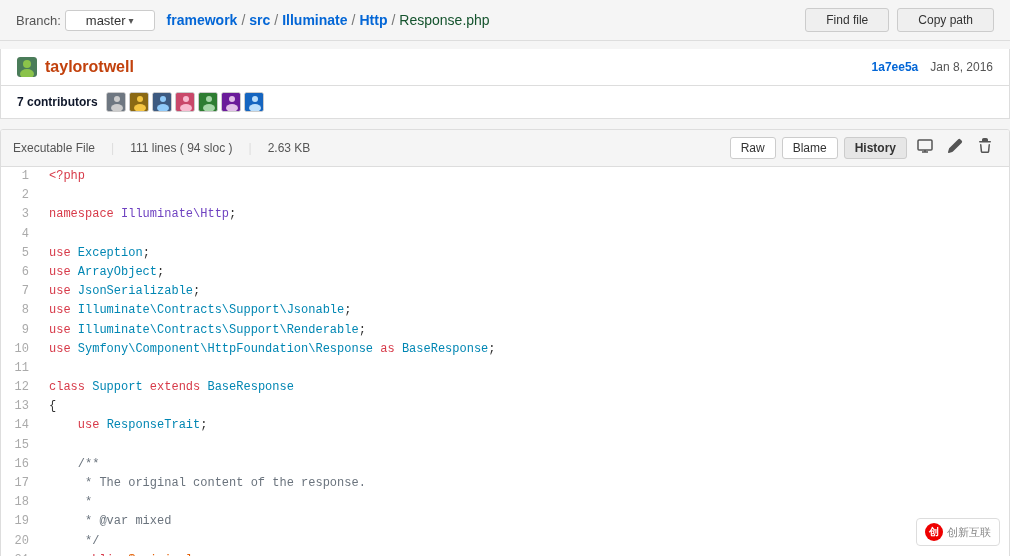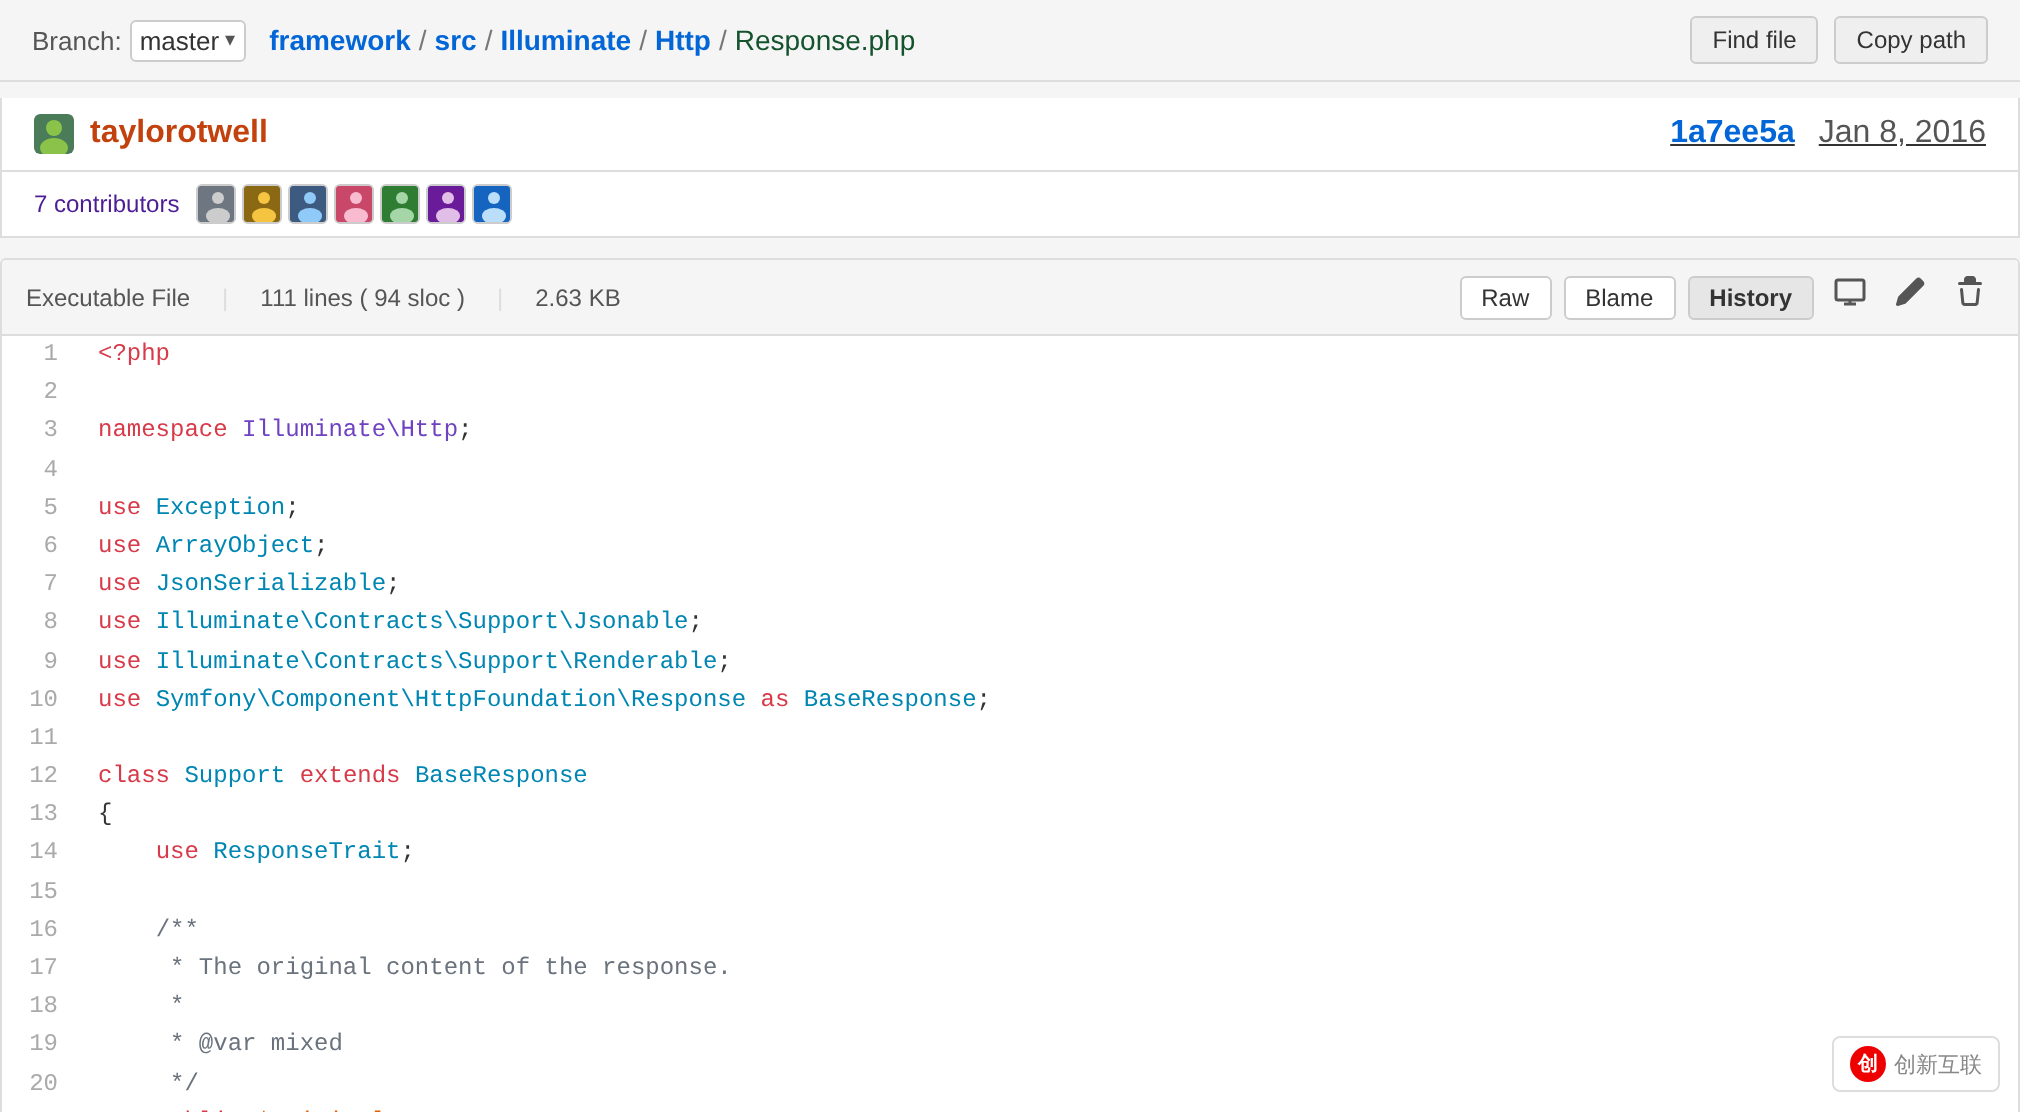--- a/index.html
+++ b/index.html
@@ -34,21 +34,21 @@
     .branch-label {
       color: #555;
       font-size: 13px;
     }
     .branch-name {
       display: flex;
       align-items: center;
       gap: 3px;
       border: 1px solid #ccc;
       border-radius: 3px;
-      padding: 2px 4px;
+      padding: 2px 20px;
       background: #fff;
       cursor: pointer;
       font-size: 13px;
       color: #333;
     }
     .branch-name .chevron {
       font-size: 10px;
       color: #555;
     }
     .breadcrumb {
@@ -65,21 +65,21 @@
     }
     .breadcrumb .sep { color: #777; }
     .breadcrumb .current { font-weight: 400; color: #14532d; }
     .top-bar-right {
       display: flex;
       gap: 8px;
     }
     .btn-outline {
       border: 1px solid #ccc;
       border-radius: 3px;
-      padding: 4px 10px;
+      padding: 4px 20px;
       background: #efefef;
       font-size: 12px;
       cursor: pointer;
       color: #333;
     }
 
     
     .commit-bar {
       display: flex;
       align-items: center;
@@ -113,22 +113,21 @@
       font-size: 16px;
     }
     .commit-message {
       color: #333;
       font-size: 13px;
     }
     .commit-right {
       display: flex;
       align-items: center;
       gap: 12px;
-      font-size: 16px;
-      text-decoration: underline;
+      font-size: 12px;
     }
     .commit-hash {
       color: #0366d6;
       font-weight: 600;
     }
     .commit-date {
       color: #555;
     }
 
     
@@ -136,21 +135,22 @@
       display: flex;
       align-items: center;
       padding: 6px 16px;
       background: #fff;
       border: 1px solid #ddd;
       border-top: none;
       gap: 8px;
     }
     .contributors-label {
       font-size: 12px;
-      color: #4c1d95;
+      color: #0f172a;
+      font-weight: bold;
     }
     .contributor-avatars {
       display: flex;
       gap: 3px;
     }
     .contrib-avatar {
       width: 20px;
       height: 20px;
       border-radius: 3px;
       background: #bbb;

